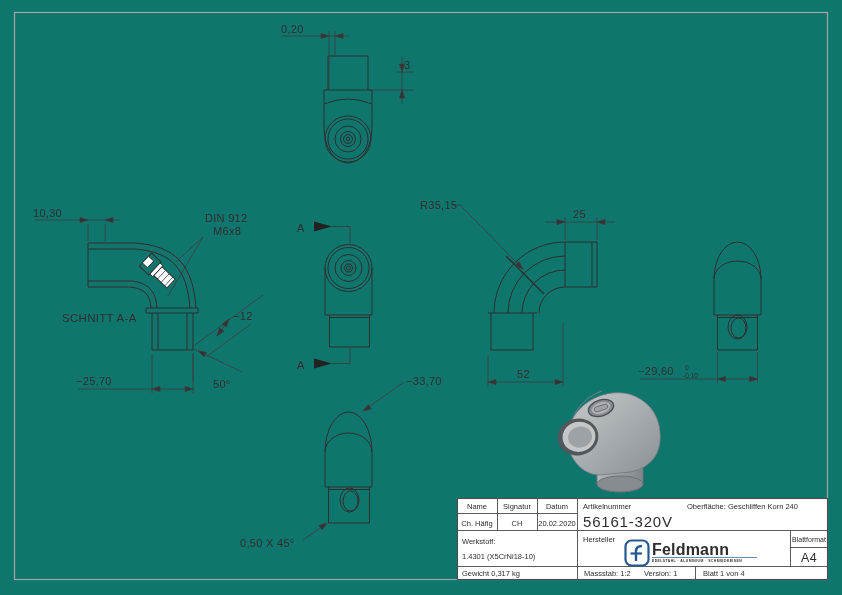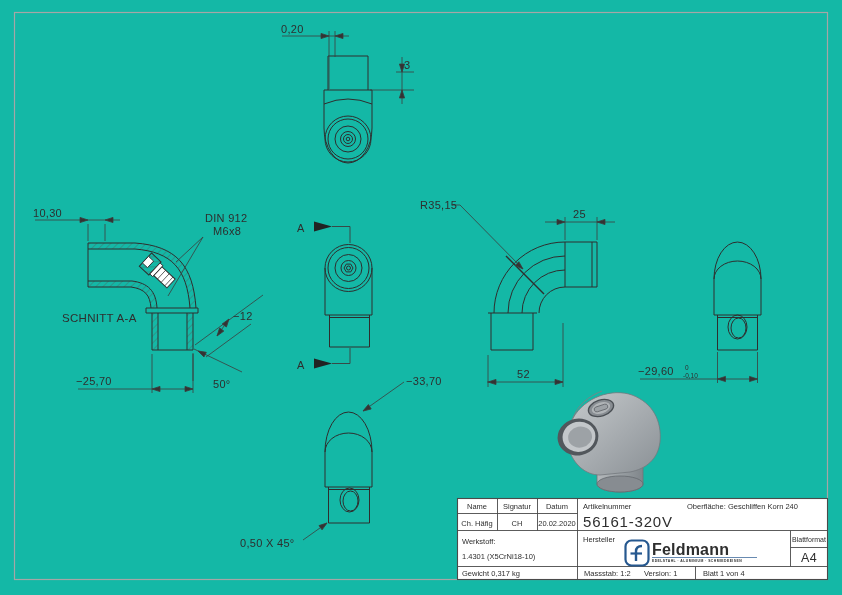--- a/index.html
+++ b/index.html
@@ -1,16 +1,16 @@
 <!DOCTYPE html>
 <html><head>
 <meta charset="utf-8">
 <style>
   html,body{margin:0;padding:0;background:#ffffff;}
-  .canvas{position:relative;width:842px;height:595px;background:#14b8a6;overflow:hidden;
+  .canvas{position:relative;width:842px;height:595px;background:#0f766e;overflow:hidden;
           font-family:"Liberation Sans", sans-serif;}
   svg{position:absolute;left:0;top:0;}
   svg text{font-family:"Liberation Sans", sans-serif;fill:#2e2e2e;letter-spacing:.3px;}
   .dim{font-size:11px;}
   .dimsm{font-size:6.5px;letter-spacing:0;}
   .sect{font-size:11.5px;}
   .tbl{font-size:7.5px;letter-spacing:0;}
   .tbl7{font-size:7px;letter-spacing:0;}
   .art{font-size:15px;letter-spacing:.8px;}
   .a4{font-size:12.5px;}

